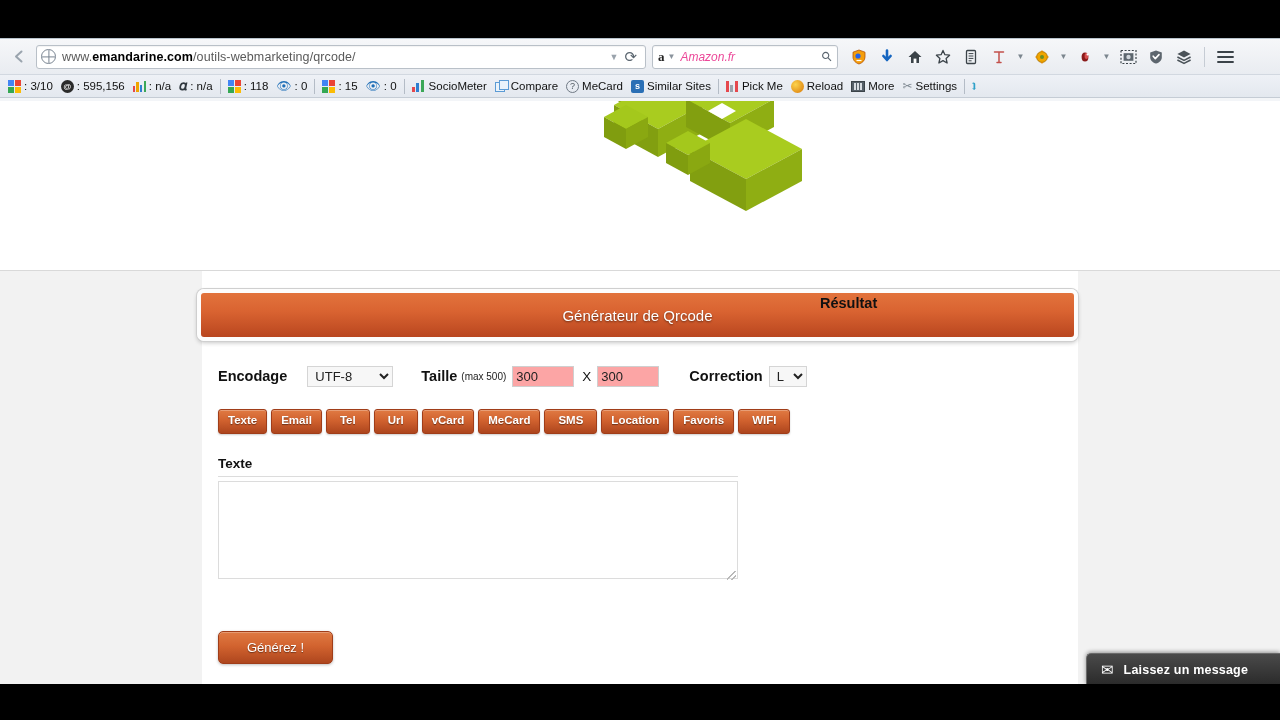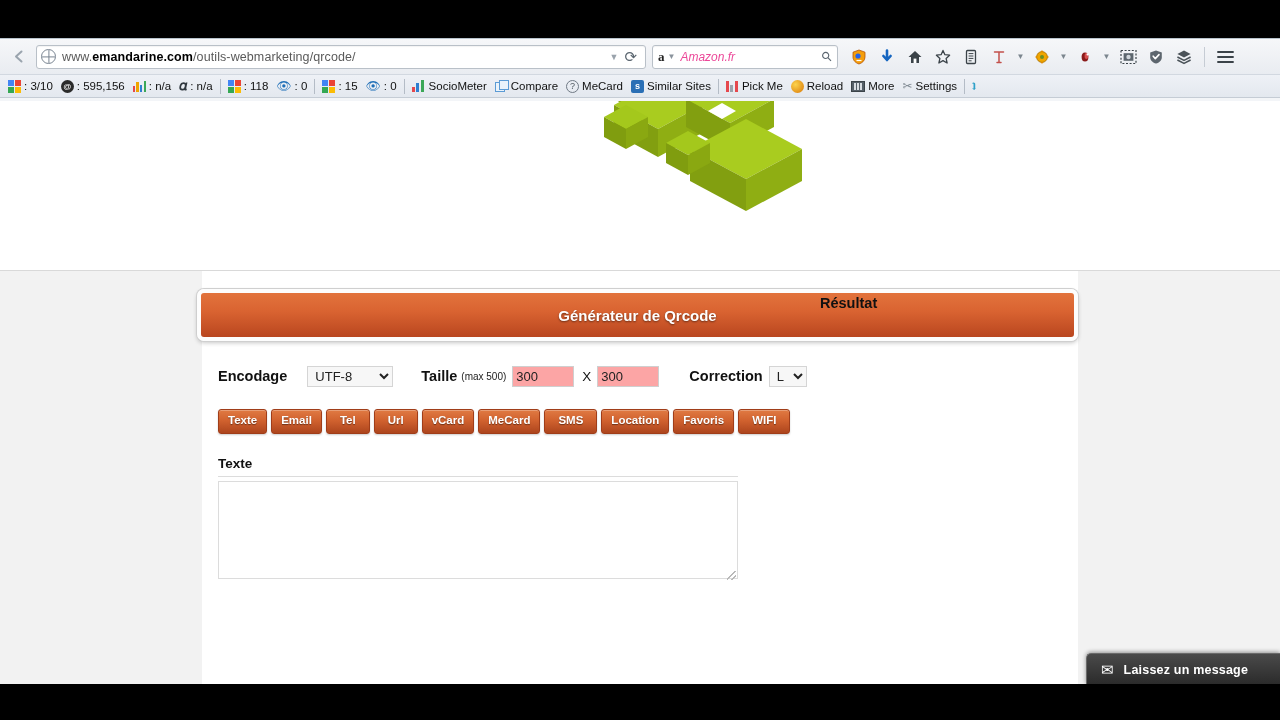--- a/index.html
+++ b/index.html
@@ -153,21 +153,21 @@
 
   .banner-wrap { padding: 18px 0 0 0; display: flex; justify-content: center; }
   .banner {
     width: 886px; margin-left: -5px; height: 52px;
     background: linear-gradient(to bottom,#e2733c 0%, #d96331 42%, #b9461f 100%);
     border-radius: 7px; border: 4px solid #fdfdfd;
     box-shadow: 0 0 0 1px #cfcfcf, 0 2px 4px rgba(0,0,0,.22);
     display: flex; align-items: center; justify-content: center;
   }
   .banner-title {
-    color: #fff; font-size: 15px; font-weight: 700;
+    color: #fff; font-size: 15px; font-weight: 400;
     text-shadow: 0 1px 2px rgba(0,0,0,.5);
   }
 
   .form-area { padding: 24px 16px 0 16px; }
 
   .row-controls { display: flex; align-items: center; gap: 0; height: 22px; font-size: 14px; }
   .lbl-strong { font-weight: 700; color: #111; font-size: 14.5px; }
   .small-note { font-size: 10px; color: #222; font-weight: 400; }
 
   select.ctl, input.ctl {
@@ -632,20 +632,23 @@
           </div>
 
           <div class="field-label">Texte</div>
           <div class="field-rule"></div>
 
           <div class="ta-wrap">
             <textarea class="ta" placeholder="" style=""></textarea>
             <span class="resize-grip"></span>
           </div>
 
+          <div class="gen-wrap">
+            <button class="genbtn">Générez !</button>
+          </div>
 
         </div>
       </div>
 
       <div class="chat-widget">
         <span class="chat-env">✉</span>
         <span class="chat-lbl">Laissez un message</span>
       </div>
 
     </div>

